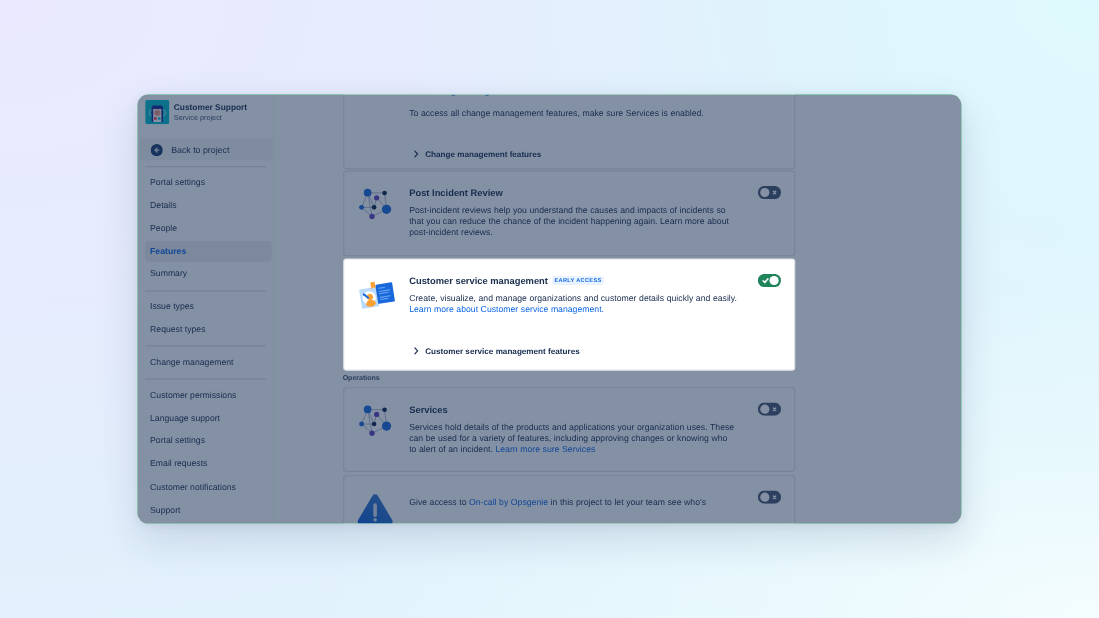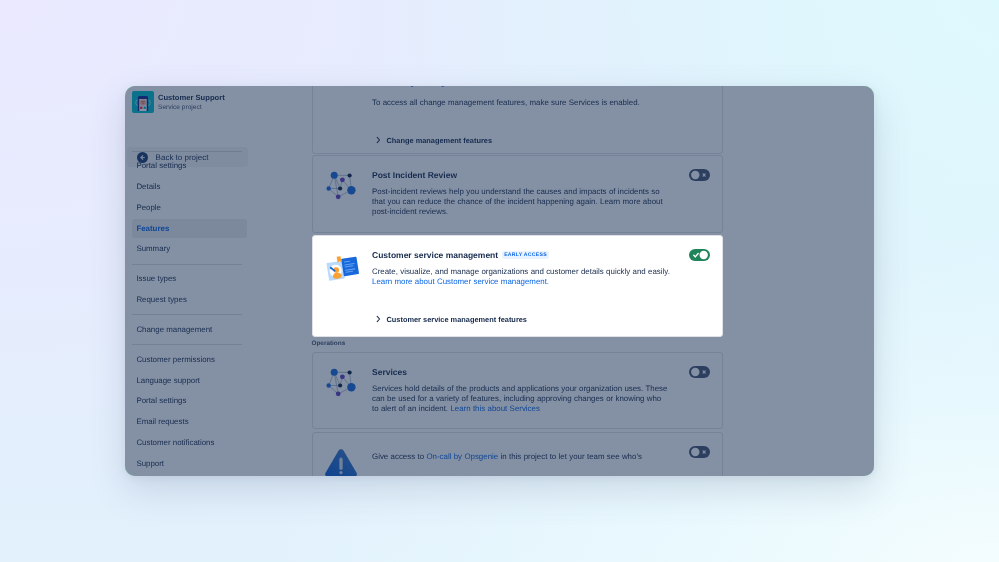--- a/index.html
+++ b/index.html
@@ -22,21 +22,21 @@
     border-radius:10px;overflow:hidden;background:#22c55e;
     box-shadow:0 14px 36px rgba(86,100,133,.20), 0 2px 8px rgba(86,100,133,.10);
   }
   
   .sidebar{position:absolute;left:0;top:0;width:124px;height:100%;background:#fff;}
   .proj{position:absolute;left:7px;top:5px;display:flex;align-items:center;gap:4px;}
   .proj-av{width:22px;height:22px;border-radius:3px;flex:none;display:block;line-height:0;}
   .proj-txt{display:flex;flex-direction:column;}
   .proj-name{font-size:7.6px;font-weight:700;color:#172B4D;line-height:11px;}
   .proj-sub{font-size:6.6px;color:#44546F;line-height:10px;}
-  .backrow{position:absolute;left:2px;top:40px;width:121px;height:20px;display:flex;align-items:center;gap:7.6px;padding-left:10px;border-radius:3px;background:rgba(9,30,66,.04);box-sizing:border-box;margin-top:21px;}
+  .backrow{position:absolute;left:2px;top:40px;width:121px;height:20px;display:flex;align-items:center;gap:7.6px;padding-left:10px;border-radius:3px;background:rgba(9,30,66,.04);box-sizing:border-box;}
   .backrow .lbl{font-size:8px;color:#172B4D;}
   .navlist{position:absolute;left:0;top:59.5px;width:124px;}
   .sep{height:1px;background:rgba(9,30,66,.14);margin:5.2px 7px 4.8px 7px;}
   .navitem{display:flex;align-items:center;height:19px;margin:0 2px 1.72px 7px;padding-left:4.4px;border-radius:3px;font-size:7.9px;color:#172B4D;box-sizing:border-box;}
   .navitem.sel{background:rgba(9,30,66,.075);color:#0C66E4;font-weight:700;}
   
   .content{position:absolute;left:124px;top:0;right:0;bottom:0;background:#fff;overflow:hidden;}
   .card{position:absolute;left:63px;width:411px;border:1px solid #dfe1e6;border-radius:3px;background:#fff;box-sizing:border-box;}
   .ic{position:absolute;left:9.2px;top:11.8px;width:36px;height:36px;line-height:0;}
   .cbody{position:absolute;left:59px;top:13px;right:52px;}
@@ -187,21 +187,21 @@
 <circle cx="6.7" cy="20.5" r="2.24" fill="#1868DB"></circle>
 <circle cx="18.1" cy="20.5" r="2.1" fill="#091E42"></circle>
 <circle cx="29.4" cy="22.3" r="4.2" fill="#1868DB"></circle>
 <circle cx="16.2" cy="28.8" r="2.4" fill="#5E3FBE"></circle>
 </svg>
         </span>
         <div class="cbody">
           <div class="ctitle">
             <span>Services</span>
           </div>
-          <div class="cdesc"><span>Services hold details of the products and applications your organization uses. These can be used for a variety of features, including approving changes or knowing who to alert of an incident. </span> <a class="lnk">Learn this about Services</a></div>
+          <div class="cdesc"><span>Services hold details of the products and applications your organization uses. These can be used for a variety of features, including approving changes or knowing who to alert of an incident. </span> <a class="lnk">Learn more sure Services</a></div>
         </div>
         <span class="toggle">
           <svg width="21" height="12" viewBox="0 0 28 16" style="display:block">
             <rect width="28" height="16" rx="8" fill="#44546F"></rect>
             <circle cx="8.4" cy="8" r="5.6" fill="#fff"></circle>
             <path d="M18.8 6.5 21.6 9.5 M21.6 6.5 18.8 9.5" stroke="#fff" stroke-width="1.7" stroke-linecap="round"></path>
           </svg>
         </span>
       </div>
       <div class="card" style="top: 346px; height: 60px;">

